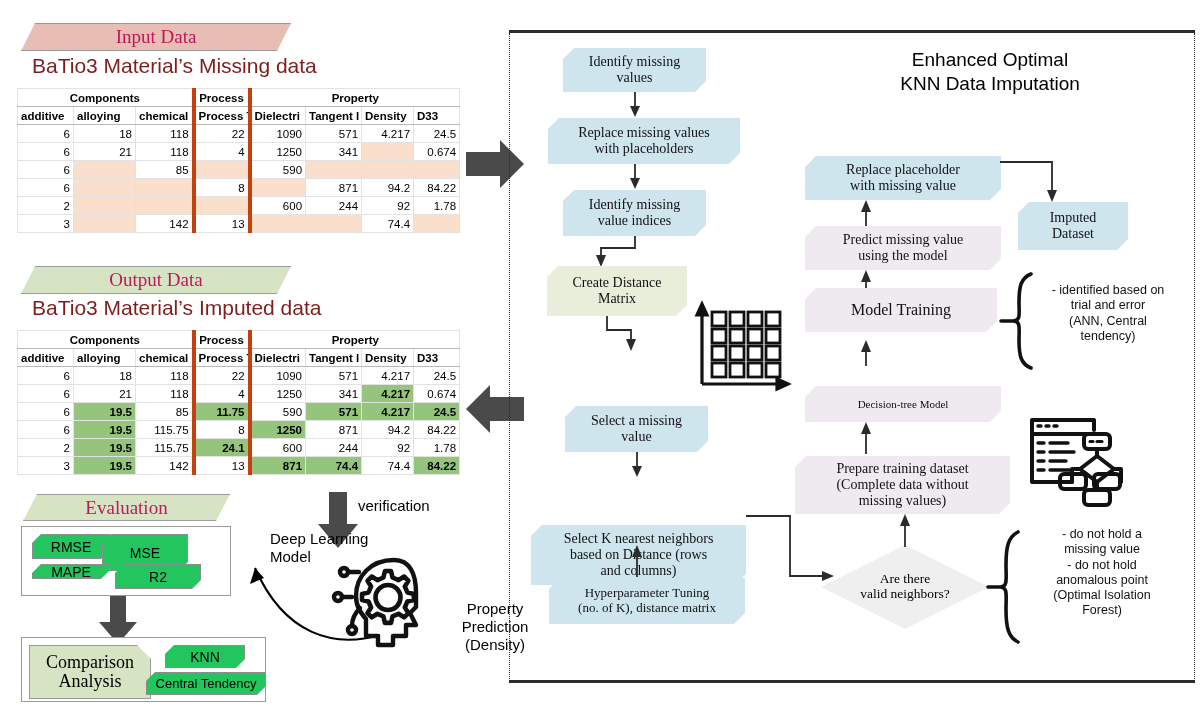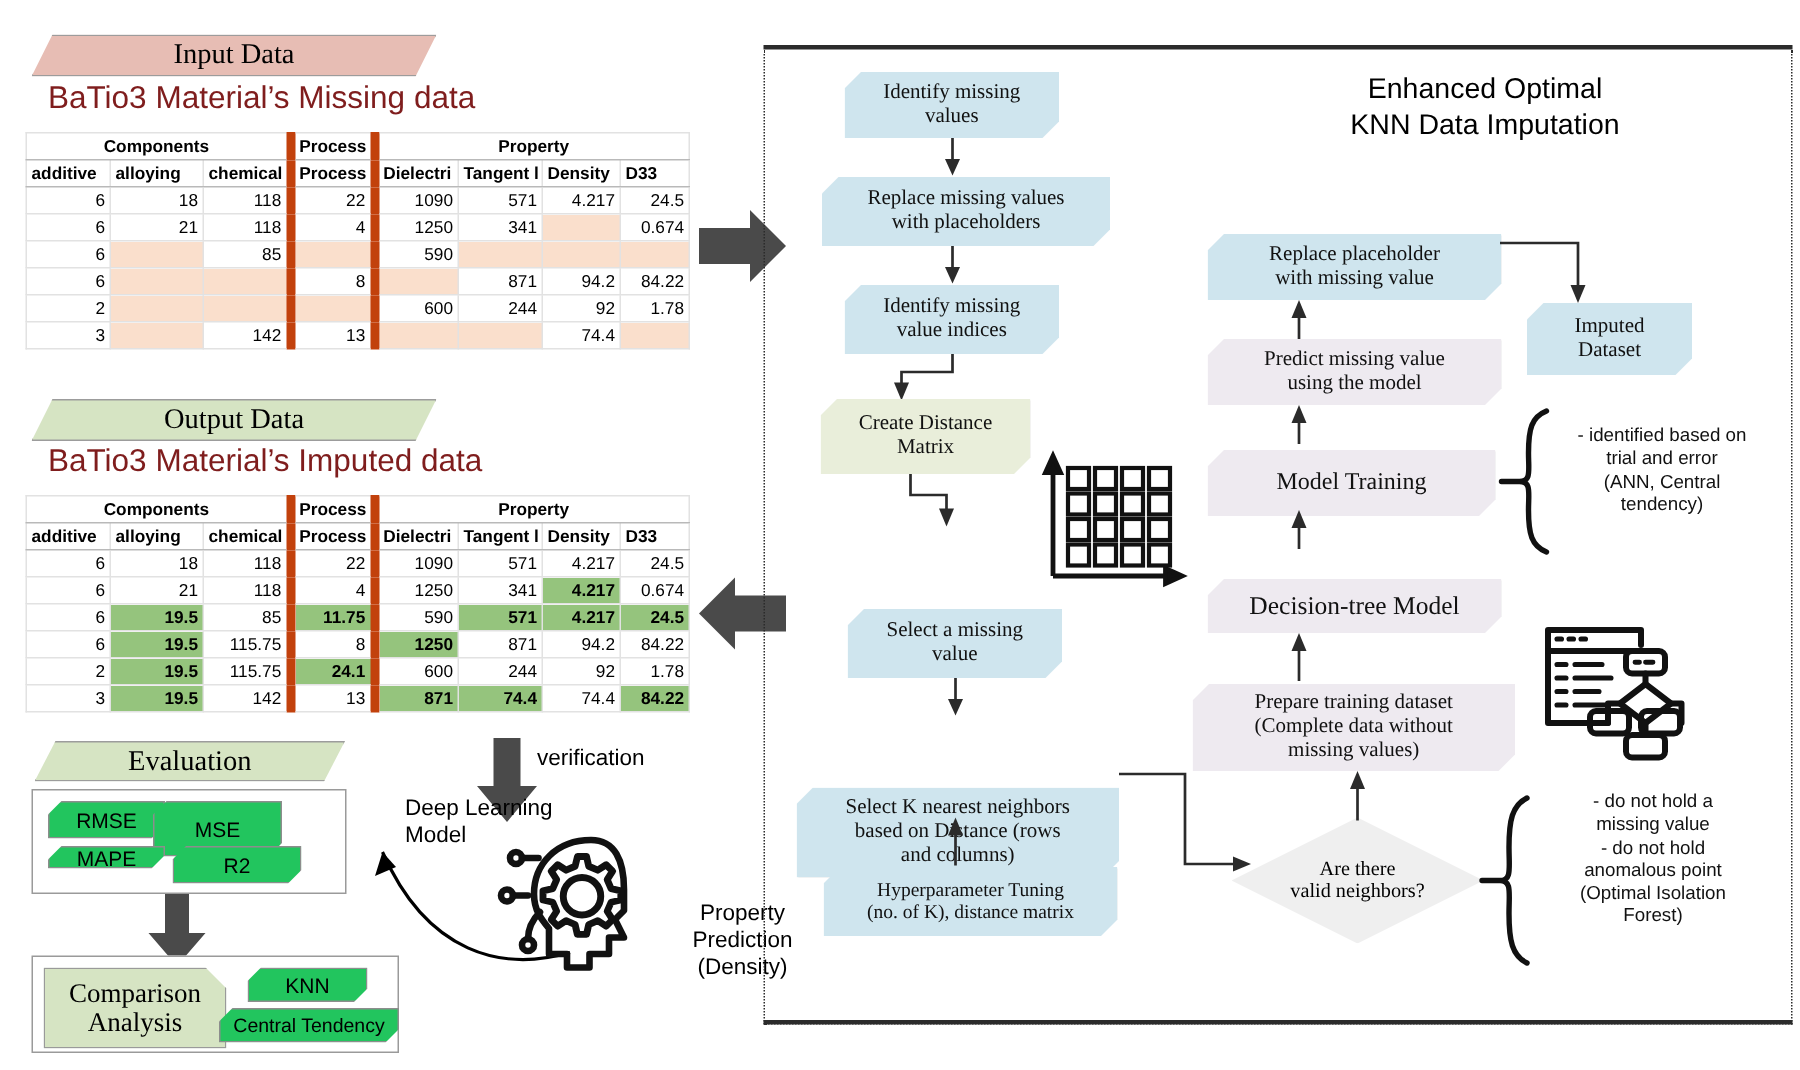--- a/index.html
+++ b/index.html
@@ -2,41 +2,41 @@
 <html><head>
 <meta charset="utf-8">
 <style>
   html,body{margin:0;padding:0;background:#ffffff;}
   body{width:1200px;height:713px;position:relative;overflow:hidden;
        font-family:"Liberation Sans", sans-serif;color:#000;}
 
   
   .ribbon{
     position:absolute;display:flex;align-items:center;justify-content:center;
-    font-family:"Liberation Serif", serif;font-size:19px;color:#000000;
+    font-family:"Liberation Serif", serif;font-size:19px;color:#be185d;
     border:1px solid #9c9c9c;
     clip-path:polygon(14px 0, 100% 0, calc(100% - 14px) 100%, 0 100%);
   }
   .ribbon.pink{background:#e7bdb4;}
   .ribbon.green{background:#d6e4c3;}
 
   
   .sect-title{position:absolute;font-size:21px;color:#7f1d1d;font-family:"Liberation Sans",sans-serif;}
 
   
   table.sheet{position:absolute;border-collapse:collapse;table-layout:fixed;
               font-size:11.5px;background:#fff;border:1px solid #d0d0d0;}
   table.sheet td{border:1px solid #e2e2e2;height:17px;padding:0 3px;
                  overflow:hidden;white-space:nowrap;}
   table.sheet td.hg{font-weight:bold;text-align:center;border-bottom:1px solid #b9b9b9;}
   table.sheet td.hc{font-weight:bold;text-align:left;border-bottom:1px solid #b9b9b9;}
   table.sheet td.num{text-align:right;}
   table.sheet td.miss{background:#fadfcc;}
   table.sheet td.fill{background:#95c47d;font-weight:bold;text-align:right;}
-  table.sheet td.vsep{border-left:6px solid #c2410c;}
+  table.sheet td.vsep{border-left:4px solid #c2410c;}
 
   
   .node{position:absolute;display:flex;align-items:center;justify-content:center;
         text-align:center;font-family:"Liberation Serif",serif;font-size:14px;
         line-height:1.12;color:#111;
         clip-path:polygon(11px 0, 100% 0, 100% calc(100% - 11px), calc(100% - 11px) 100%, 0 100%, 0 11px);
         box-sizing:border-box;padding:2px 6px;}
   .node.blue{background:#cfe5ee;}
   .node.olive{background:#e9eeda;}
   .node.lav{background:#eeeaf0;}
@@ -442,35 +442,35 @@
   <polygon points="6,0 1,12 11,12" fill="#2b2b2b"></polygon>
   </svg>
 <div class="node lav sh" style="left:805px;top:226px;width:196px;height:44px;">
     <span id="fr2">Predict missing value<br>using the model</span>
   </div>
 
 <svg style="left:860px;top:270px;width:12px;height:26px;">
   <line x1="6" y1="26" x2="6" y2="9" stroke="#2b2b2b" stroke-width="1.8"></line>
   <polygon points="6,0 1,12 11,12" fill="#2b2b2b"></polygon>
   </svg>
-<div class="node lav sh" style="left:805px;top:300px;width:192px;height:44px;font-size:16px;">
+<div class="node lav sh" style="left:805px;top:288px;width:192px;height:44px;font-size:16px;">
     <span id="fr3">Model Training</span>
   </div>
 
 <svg style="left:999px;top:268px;width:40px;height:106px;">
   <path d="M2,53 L14,53 M14,53 C22,53 20,46 20,34 C20,18 22,10 32,6
            M14,53 C22,53 20,60 20,72 C20,88 22,96 32,100" fill="none" stroke="#111" stroke-width="3.6" stroke-linecap="round"></path>
 </svg>
 <div class="note" style="left:1032px;top:283px;width:152px;"><span id="note1">- identified based on<br>trial and error<br>(ANN, Central<br>tendency)</span></div>
 
 <svg style="left:860px;top:340px;width:12px;height:26px;">
   <line x1="6" y1="26" x2="6" y2="9" stroke="#2b2b2b" stroke-width="1.8"></line>
   <polygon points="6,0 1,12 11,12" fill="#2b2b2b"></polygon>
   </svg>
-<div class="node lav sh" style="left:805px;top:386px;width:196px;height:36px;font-size:17px;">
+<div class="node lav sh" style="left:805px;top:386px;width:196px;height:36px;font-size:11px;">
     <span id="fr4">Decision-tree Model</span>
   </div>
 
 <svg style="left:860px;top:422px;width:12px;height:32px;">
   <line x1="6" y1="32" x2="6" y2="9" stroke="#2b2b2b" stroke-width="1.8"></line>
   <polygon points="6,0 1,12 11,12" fill="#2b2b2b"></polygon>
   </svg>
 <div class="node lav sh" style="left:795px;top:456px;width:215px;height:58px;">
     <span id="fr5">Prepare training dataset<br>(Complete data without<br>missing values)</span>
   </div>

